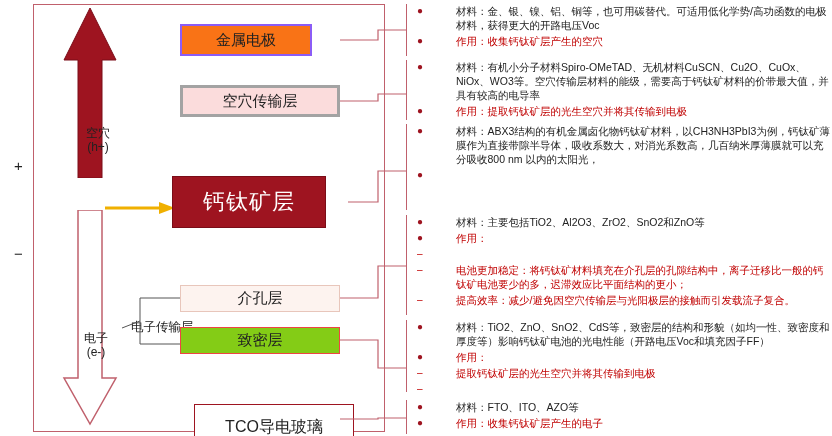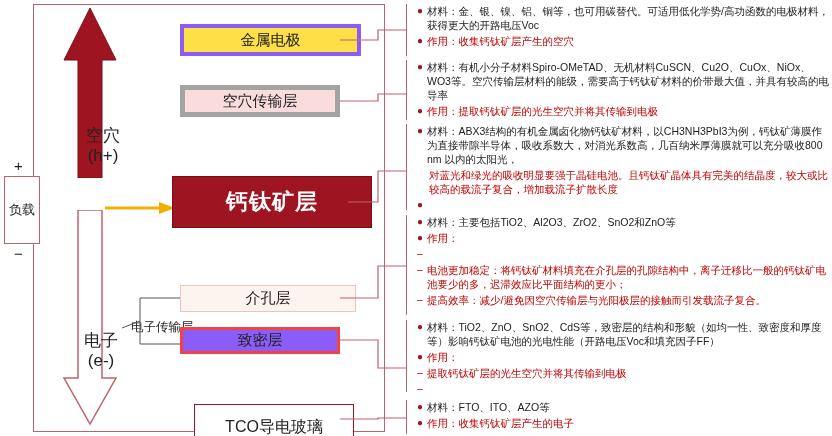--- a/index.html
+++ b/index.html
@@ -30,74 +30,74 @@
 
   
   .up-arrow{position:absolute;left:60px;top:8px;}
   
   .down-arrow{position:absolute;left:60px;top:210px;}
 
   
   .photon-arrow{position:absolute;left:105px;top:200px;}
 
   
-  .lbl{position:absolute;font-size:17px;color:#222;line-height:1.2;text-align:center;}
+  .lbl{position:absolute;font-size:12px;color:#222;line-height:1.2;text-align:center;}
   .lbl-hole{left:86px;top:126px;}
   .lbl-photon{left:186px;top:183px;}
   .lbl-electron{left:84px;top:331px;}
   .lbl-etl{left:131px;top:320px;font-size:12.5px;}
 
   
   .layer{
     position:absolute;box-sizing:border-box;
     display:flex;align-items:center;justify-content:center;
     text-align:center;
   }
   .layer-metal{
-    left:180px;top:24px;width:181px;height:32px;
-    background:#fde047;border:4px solid #8b5cf6;
+    left:180px;top:24px;width:132px;height:32px;
+    background:#f97316;border:2px solid #8b5cf6;
     font-size:15px;color:#222;
   }
   .layer-htl{
     left:180px;top:85px;width:160px;height:32px;
-    background:#fbdcdc;border:5px solid #a3a3a3;
+    background:#fbdcdc;border:3px solid #a3a3a3;
     font-size:15px;color:#222;
   }
   .layer-perovskite{
-    left:172px;top:176px;width:200px;height:52px;
+    left:172px;top:176px;width:154px;height:52px;
     background:#9e1420;border:1.5px solid #7a0d18;
-    font-size:22px;color:#ffffff;font-weight:bold;letter-spacing:1px;
+    font-size:22px;color:#ffffff;font-weight:normal;letter-spacing:1px;
   }
   .layer-meso{
-    left:180px;top:285px;width:176px;height:27px;
+    left:180px;top:285px;width:160px;height:27px;
     background:#fdf3ef;border:1px solid #e8c6bb;
     font-size:15px;color:#222;
   }
   .layer-dense{
     left:180px;top:327px;width:160px;height:27px;
-    background:#8b5cf6;border:3px solid #ef4444;
+    background:#84cc16;border:1px solid #ef4444;
     font-size:15px;color:#222;
   }
   .layer-tco{
     left:194px;top:404px;width:160px;height:46px;
     background:#ffffff;border:1.5px solid #9e1420;
     font-size:16px;color:#222;
   }
 
   
   .panel{
     position:absolute;box-sizing:border-box;
     border-left:1.5px solid #c0606c;
     padding-left:10px;
   }
   .panel .row{display:flex;align-items:flex-start;margin:0 0 2px 0;}
   .bullet{
     flex:0 0 auto;width:10px;color:#9e1420;font-size:10px;line-height:14px;
   }
-  .txt{font-size:10.5px;line-height:14px;color:#222;}
+  .txt{font-size:10.5px;line-height:14px;color:#222;margin-left:29px;}
   .txt.red{color:#c00000;}
   .sub{margin-left:18px;}
   .sub .bullet{color:#c00000;}
   .sub .txt{color:#c00000;}
 
   .p1{left:406px;top:4px;width:424px;height:52px;}
   .p2{left:406px;top:60px;width:424px;height:60px;}
   .p3{left:406px;top:124px;width:424px;height:86px;}
   .p4{left:406px;top:215px;width:424px;height:100px;}
   .p5{left:406px;top:320px;width:424px;height:72px;}
@@ -107,21 +107,20 @@
   .conn{position:absolute;}
 </style>
 </head>
 <body>
 
 <div class="stage">
 
   <div class="frame"></div>
 
   <div class="plus-sign">+</div>
-  <div class="load-box">负载</div>
   <div class="minus-sign">−</div>
 
   <div class="up-arrow">
     <svg width="60" height="170" viewBox="0 0 60 170">
       <polygon points="30,0 56,52 42,52 42,170 18,170 18,52 4,52" fill="#9e1420" stroke="#7a0d18" stroke-width="1"></polygon>
     </svg>
   </div>
 
   <div class="down-arrow">
     <svg width="60" height="216" viewBox="0 0 60 216">
@@ -190,23 +189,20 @@
       <span class="bullet">●</span>
       <span class="txt red">作用：提取钙钛矿层的光生空穴并将其传输到电极</span>
     </div>
   </div>
 
   <div class="panel p3">
     <div class="row">
       <span class="bullet">●</span>
       <span class="txt">材料：ABX3结构的有机金属卤化物钙钛矿材料，以CH3NH3PbI3为例，钙钛矿薄膜作为直接带隙半导体，吸收系数大，对消光系数高，几百纳米厚薄膜就可以充分吸收800 nm 以内的太阳光，</span>
     </div>
-    <div class="row" style="margin-left:12px">
-      <span class="txt red">对蓝光和绿光的吸收明显要强于晶硅电池。且钙钛矿晶体具有完美的结晶度，较大或比较高的载流子复合，增加载流子扩散长度</span>
-    </div>
     <div class="row">
       <span class="bullet">●</span>
     </div>
   </div>
 
   <div class="panel p4">
     <div class="row">
       <span class="bullet">●</span>
       <span class="txt">材料：主要包括TiO2、Al2O3、ZrO2、SnO2和ZnO等</span>
     </div>

